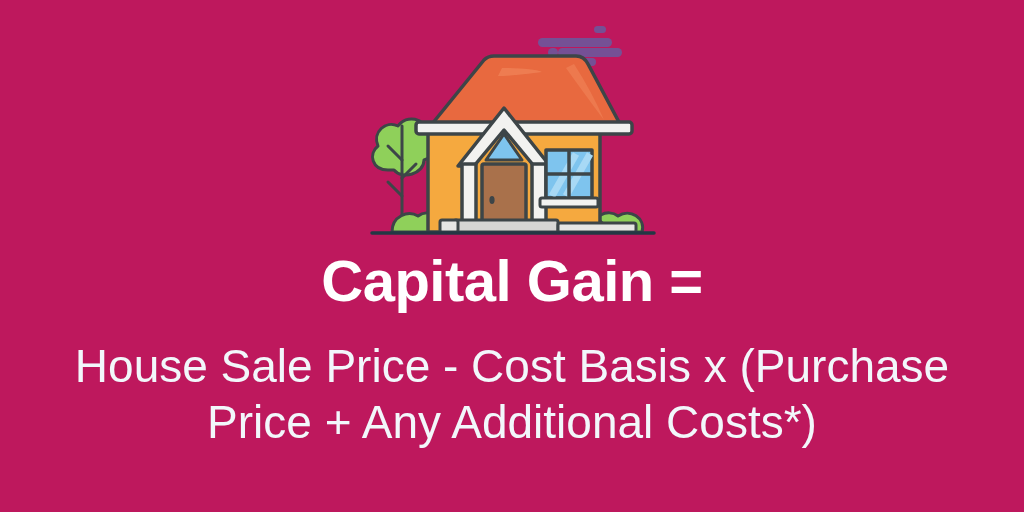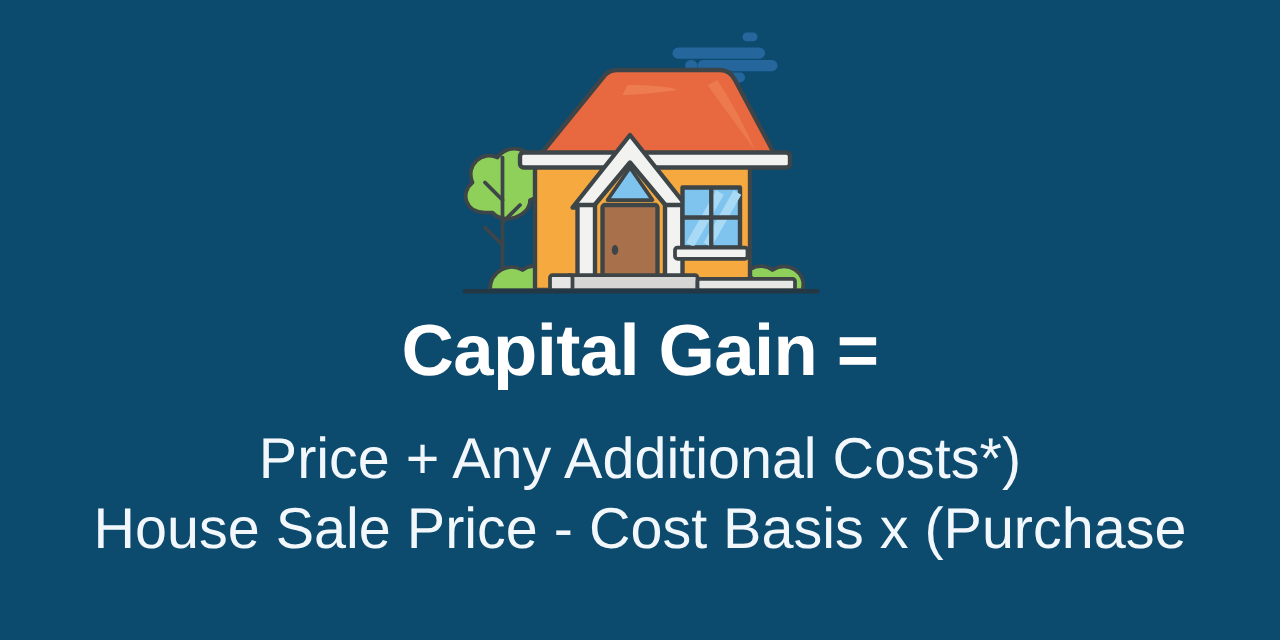--- a/index.html
+++ b/index.html
@@ -9,21 +9,21 @@
   body {
     width: 1024px;
     height: 512px;
     overflow: hidden;
     font-family: "Liberation Sans", sans-serif;
   }
   #graphic {
     position: relative;
     width: 1024px;
     height: 512px;
-    background: #0c4a6e;
+    background: #be185d;
     overflow: hidden;
   }
   #illustration {
     position: absolute;
     left: 362px;
     top: 20px;
     width: 300px;
     height: 232px;
   }
   #text-block {
@@ -134,18 +134,18 @@
         <rect x="196" y="203" width="78" height="9" rx="2" fill="#e6e6e4" stroke="#3d4548" stroke-width="3" stroke-linejoin="round"></rect>
       </g>
 
       <line x1="10" y1="213" x2="292" y2="213" stroke="#233744" stroke-width="3.5" stroke-linecap="round"></line>
     </svg>
   </div>
 
   <div id="text-block">
     <div class="headline">Capital Gain =</div>
     <div id="formula">
+      <div class="formula-line">House Sale Price - Cost Basis x (Purchase</div>
       <div class="formula-line">Price + Any Additional Costs*)</div>
-      <div class="formula-line">House Sale Price - Cost Basis x (Purchase</div>
     </div>
   </div>
 
 </div>
 
 </body></html>

